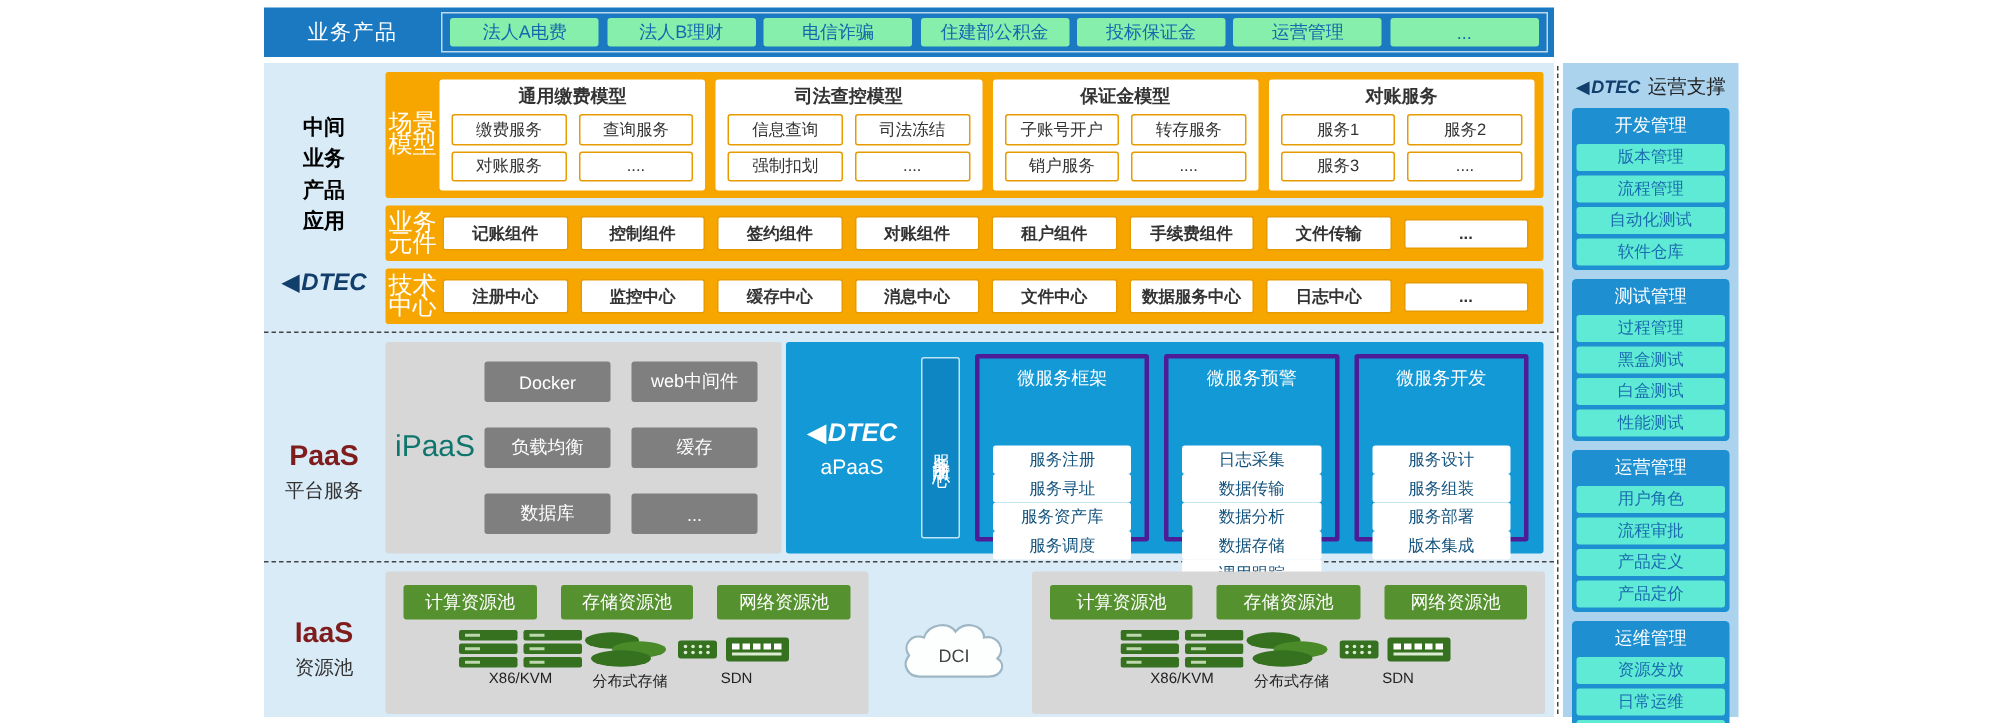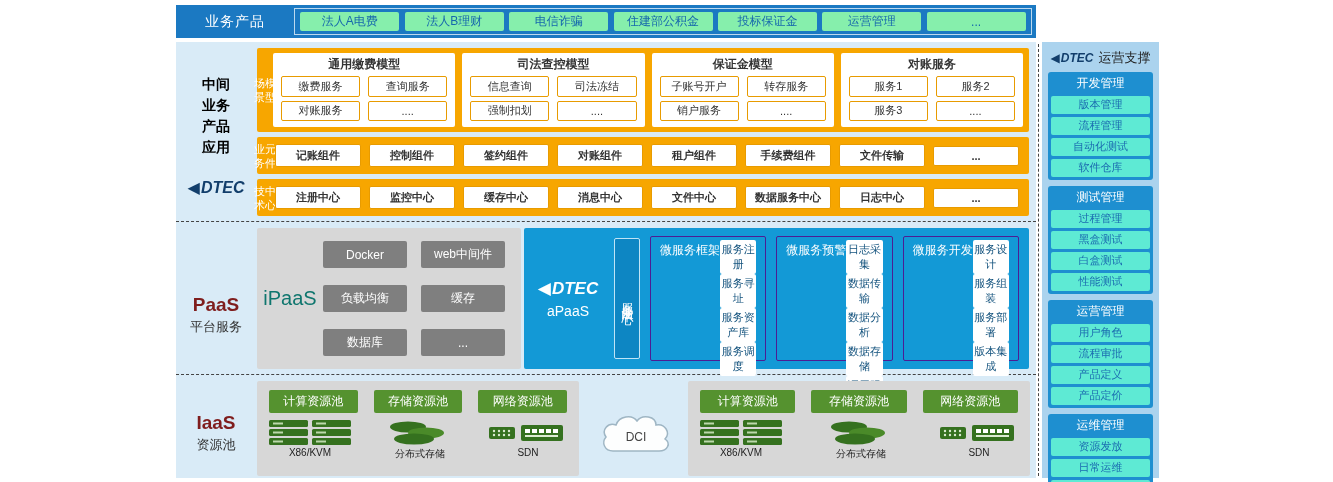--- a/index.html
+++ b/index.html
@@ -21,21 +21,21 @@
   .logo { font-weight:bold; font-style:italic; color:#123e6b; white-space:nowrap; }
   .logo .tri { font-style:normal; margin-right:1px; }
   .mid-side { position:absolute; left:176px; top:74px; width:80px; text-align:center; font-size:14px; font-weight:bold; color:#000000; line-height:21px; }
   .mid-logo { position:absolute; left:176px; top:178px; width:80px; text-align:center; font-size:16px; }
 
   
   .orange-block { position:absolute; left:257px; width:772px; background:#f7a600; display:flex; border-radius:2px; }
   .scene-block { top:48px; height:84px; }
   .biz-block { top:137px; height:37px; }
   .tech-block { top:179px; height:37px; }
-  .ob-label { width:16px; color:#fff; font-size:11px; display:flex; align-items:center; justify-content:center; line-height:14px; }
+  .ob-label { width:36px; color:#fff; font-size:16px; display:flex; flex-direction:column; align-items:center; justify-content:center; line-height:14px; }
   .scene-groups { flex:1; display:flex; padding:5px 6px 5px 0; gap:7px; }
   .model-group { flex:1; background:#fff; border-radius:2px; display:flex; flex-direction:column; overflow:hidden; }
   .model-title { text-align:center; font-size:12px; color:#333; padding:3px 0 2px; font-weight:bold; }
   .model-items { flex:1; display:grid; grid-template-columns:1fr 1fr; gap:4px 8px; padding:1px 8px 6px; }
   .model-item { background:#fff; border:1px solid #e89b00; font-size:11px; color:#333; display:flex; align-items:center; justify-content:center; border-radius:2px; }
   .row-items { flex:1; display:flex; align-items:center; gap:8px; padding:0 10px 0 2px; }
   .row-item { flex:1; background:#fff; border:1px solid #e89b00; font-size:11px; color:#333; text-align:center; padding:3px 0; border-radius:2px;font-weight:bold; }
 
   
   .sec-title { position:absolute; left:176px; width:80px; text-align:center; }
@@ -49,32 +49,32 @@
   .ipaas-name { width:66px; display:flex; align-items:center; justify-content:center; font-size:20px; color:#0f766e; }
   .ipaas-grid { flex:1; display:grid; grid-template-columns:1fr 1fr; gap:17px 14px; padding:13px 16px 13px 0; }
   .ipaas-btn { background:#7f7f7f; color:#fff; font-size:12px; display:flex; align-items:center; justify-content:center; border-radius:2px; }
 
   .apaas { position:absolute; left:524px; top:228px; width:505px; height:141px; background:#1399d6; display:flex; border-radius:2px; }
   .apaas-left { width:88px; display:flex; flex-direction:column; align-items:center; justify-content:center; gap:4px; }
   .apaas .logo { color:#fff; font-size:17px; }
   .apaas-name { color:#fff; font-size:14px; }
   .vtab { margin:10px 2px; width:26px; border:1px solid #bfe4f6; background:#0d86c3; color:#fff; font-size:12px; display:flex; align-items:center; justify-content:center; writing-mode:vertical-rl; letter-spacing:2px; border-radius:2px; }
   .ms-panels { flex:1; display:flex; gap:10px; padding:8px 10px 8px 8px; }
-  .ms-panel { flex:1; border:1px solid #4c1d95; border-radius:2px; display:flex; flex-direction:row; padding:3px 9px 5px; }
+  .ms-panel { flex:1; border:3px solid #4c1d95; border-radius:2px; display:flex; flex-direction:column; padding:3px 9px 5px;gap:34px; }
   .ms-title { color:#fff; font-size:12px; text-align:center; padding:2px 0; }
   .ms-items { flex:1; display:flex; flex-direction:column; justify-content:space-around; }
   .ms-item { background:#fff; color:#14537e; font-size:11px; text-align:center; padding:2px 0; border-radius:2px; }
 
   
   .iaas-box { position:absolute; top:381px; height:95px; background:#d7d7d7; border-radius:2px; padding:9px 12px 4px; }
   .iaas-box.b1 { left:257px; width:322px; }
   .iaas-box.b2 { left:688px; width:342px; }
   .pool-row { display:flex; gap:16px; }
   .pool-btn { flex:1; background:#55922f; color:#fff; font-size:12px; text-align:center; padding:3px 0; border-radius:2px; }
-  .hw-row { display:flex; justify-content:space-between; margin-top:7px;gap:22px; }
+  .hw-row { display:flex; justify-content:center; margin-top:7px; }
   .hw { display:flex; flex-direction:column; align-items:center; }
   .hw-label { font-size:10px; color:#222; margin-top:1px; }
   .dci { position:absolute; left:596px; top:410px; width:80px; height:50px; }
 
   
   .ops { position:absolute; left:1042px; top:42px; width:117px; height:436px; background:#abd3ee; padding:7px 6px 4px; }
   .ops-header { display:flex; align-items:center; justify-content:center; gap:5px; margin-bottom:5px; }
   .ops-header .logo { font-size:12px; }
   .ops-title { font-size:13px; color:#222; }
   .ops-group { background:#1e8fd0; border-radius:3px; padding:1px 3px 3px; margin-bottom:6px; }

